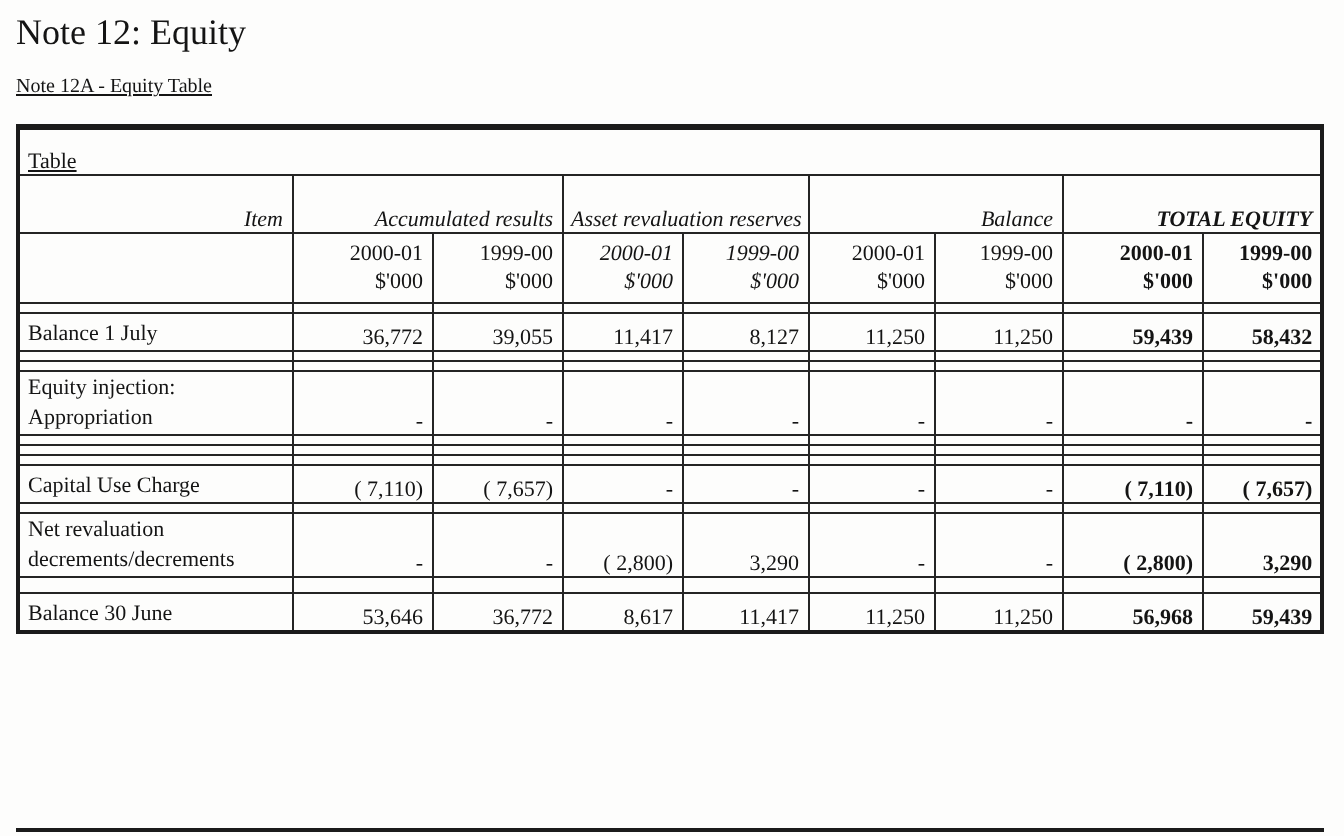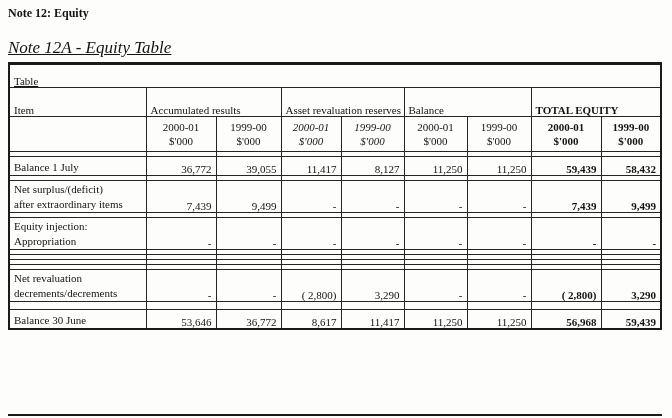--- a/index.html
+++ b/index.html
@@ -13,30 +13,29 @@
     position: relative;
     width: 672px;
     height: 418px;
     background: #fdfdfc;
     overflow: hidden;
   }
   .doc-title {
     position: absolute;
     left: 8px;
     top: 6px;
-    font-size: 12px;
-    font-weight: bold;
+    font-size: 18px;
+    font-weight: normal;
   }
   .doc-subtitle {
     position: absolute;
     left: 8px;
     top: 38px;
-    font-size: 17px;
+    font-size: 10px;
     text-decoration: underline;
-    font-style: italic;
   }
   table.equity {
     position: absolute;
     left: 8px;
     top: 62px;
     border-collapse: collapse;
     table-layout: fixed;
     width: 652px;
     border: 2px solid #1b1b1b;
     border-top: 3px solid #1b1b1b;
@@ -50,27 +49,28 @@
   }
   td.band {
     height: 22px;
     vertical-align: bottom;
     padding-left: 3px;
     font-size: 12px;
   }
   td.band span { text-decoration: underline; }
   td.ghead {
     height: 28px;
-    text-align: left;
+    text-align: right;
     vertical-align: bottom;
     padding-bottom: 2px;
+    font-style: italic;
   }
   td.yhead {
     height: 34px;
-    text-align: center;
+    text-align: right;
     vertical-align: middle;
     line-height: 14px;
   }
   td.it { font-style: italic; }
   td.bold, tr.total-cols td.tcol { font-weight: bold; }
   td.tl { border-left: 2px solid #1b1b1b; }
   td.item {
     text-align: left;
     vertical-align: bottom;
     padding: 1px 3px 3px 3px;
@@ -195,34 +195,20 @@
           <td></td>
           <td></td>
           <td></td>
           <td></td>
           <td></td>
           <td></td>
           <td class="tl"></td>
           <td></td>
         </tr>
 
-    <tr class="r2">
-      <td class="item">
-            <div>Net surplus/(deficit)</div>
-            <div>after extraordinary items</div>
-          </td>
-      <td class="num">7,439</td>
-      <td class="num">9,499</td>
-      <td class="num">-</td>
-      <td class="num">-</td>
-      <td class="num">-</td>
-      <td class="num">-</td>
-      <td class="num tcol tl">7,439</td>
-      <td class="num tcol">9,499</td>
-    </tr>
     <tr class="spacer">
           <td></td>
           <td></td>
           <td></td>
           <td></td>
           <td></td>
           <td></td>
           <td></td>
           <td class="tl"></td>
           <td></td>
@@ -271,20 +257,33 @@
           <td></td>
           <td></td>
           <td></td>
           <td></td>
           <td></td>
           <td></td>
           <td class="tl"></td>
           <td></td>
         </tr>
 
+    <tr class="r1">
+      <td class="item">
+            <div>Capital Use Charge</div>
+          </td>
+      <td class="num">( 7,110)</td>
+      <td class="num">( 7,657)</td>
+      <td class="num">-</td>
+      <td class="num">-</td>
+      <td class="num">-</td>
+      <td class="num">-</td>
+      <td class="num tcol tl">( 7,110)</td>
+      <td class="num tcol">( 7,657)</td>
+    </tr>
     <tr class="spacer">
           <td></td>
           <td></td>
           <td></td>
           <td></td>
           <td></td>
           <td></td>
           <td></td>
           <td class="tl"></td>
           <td></td>

